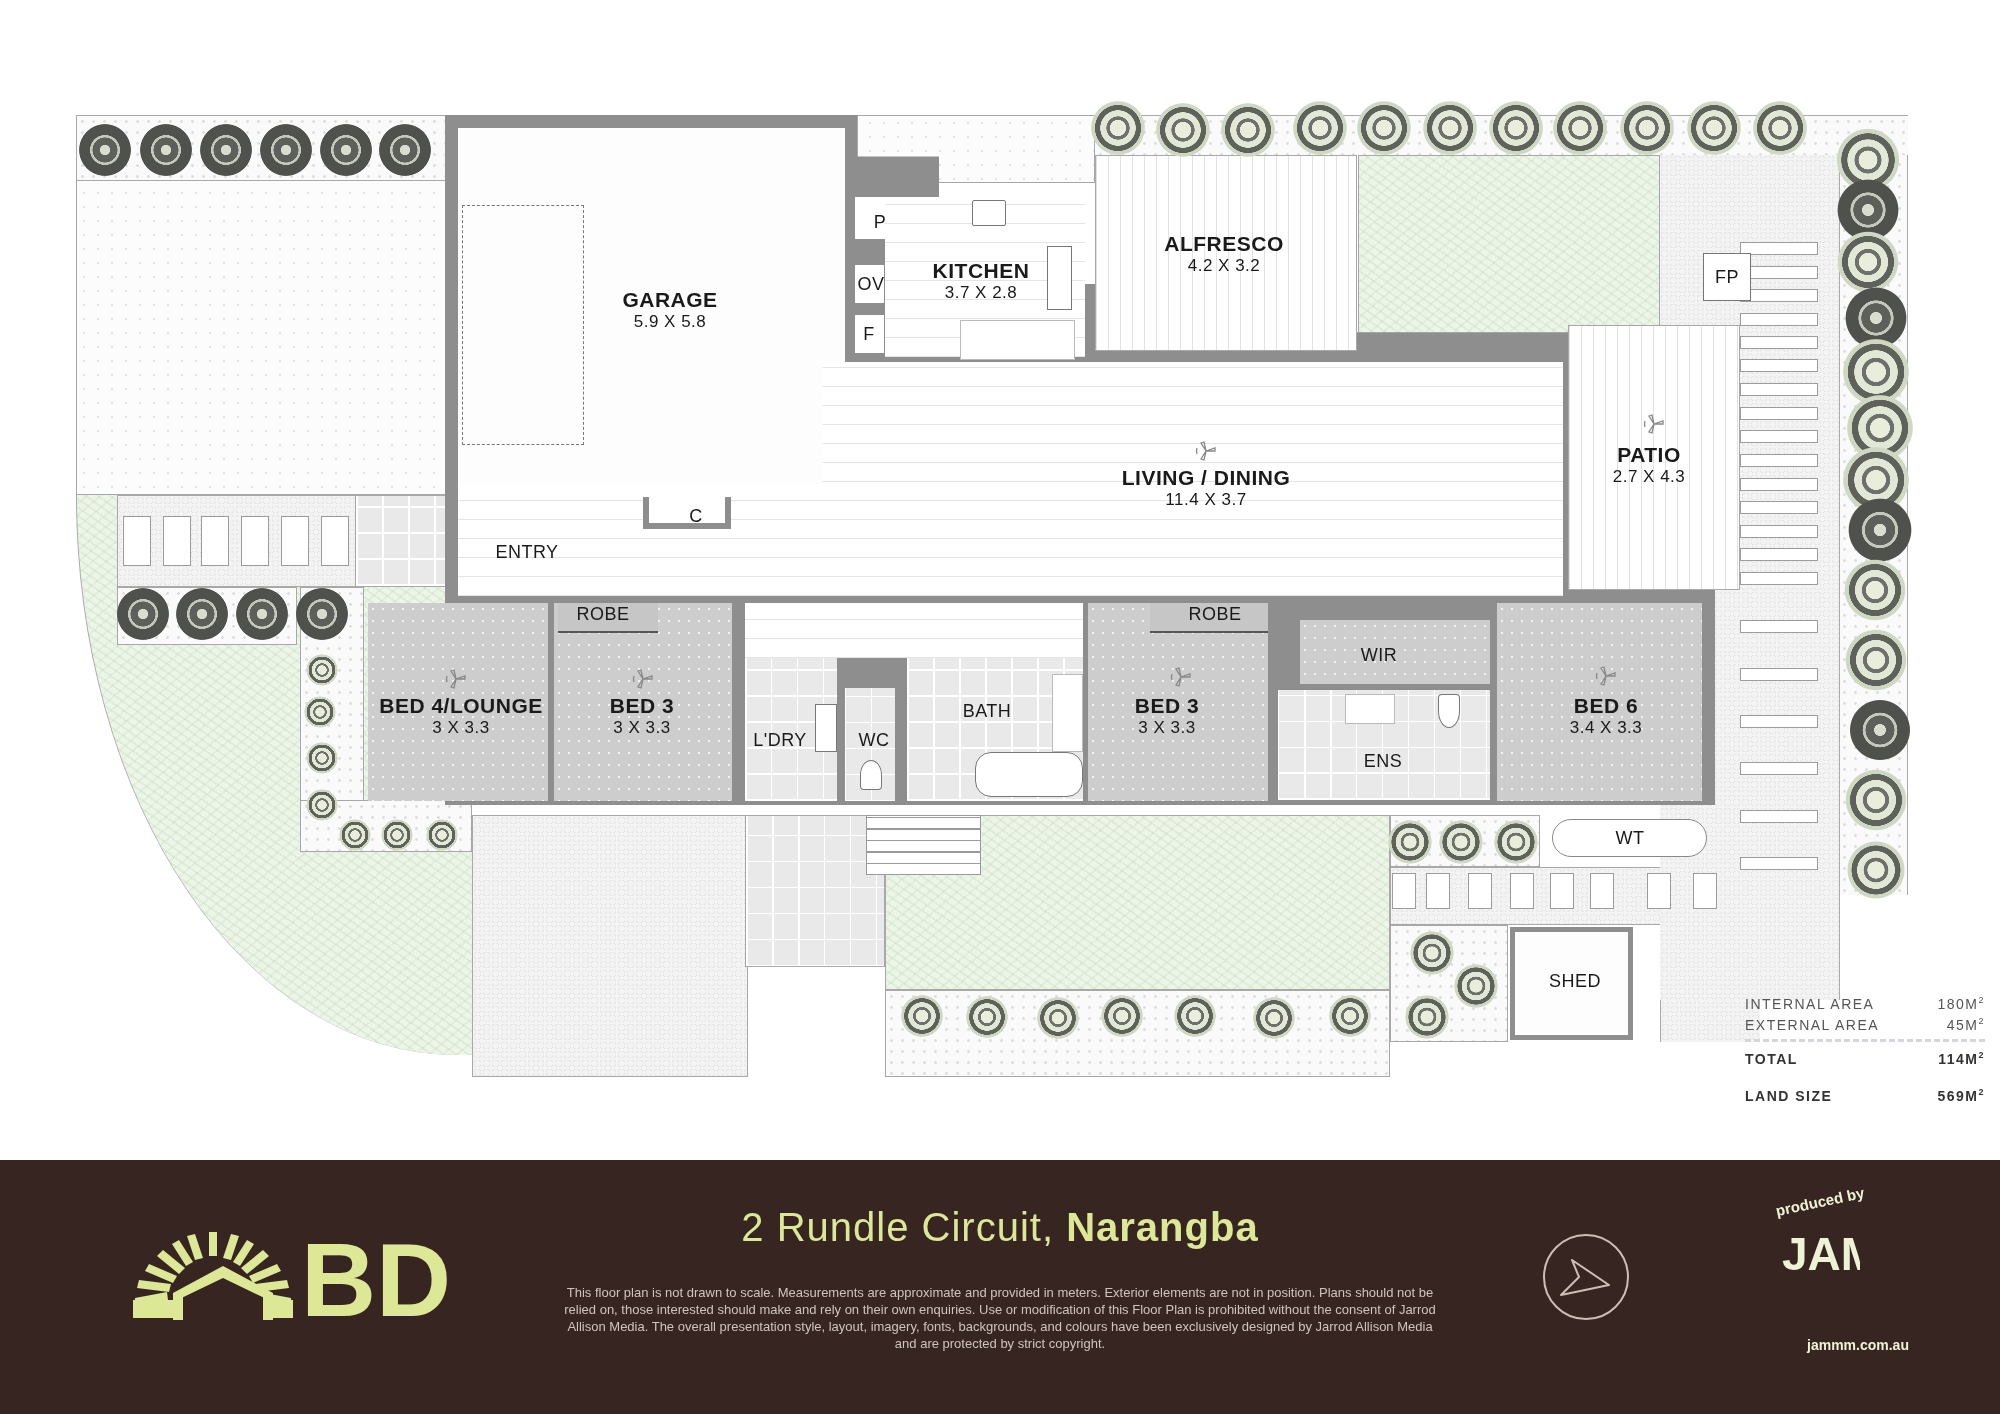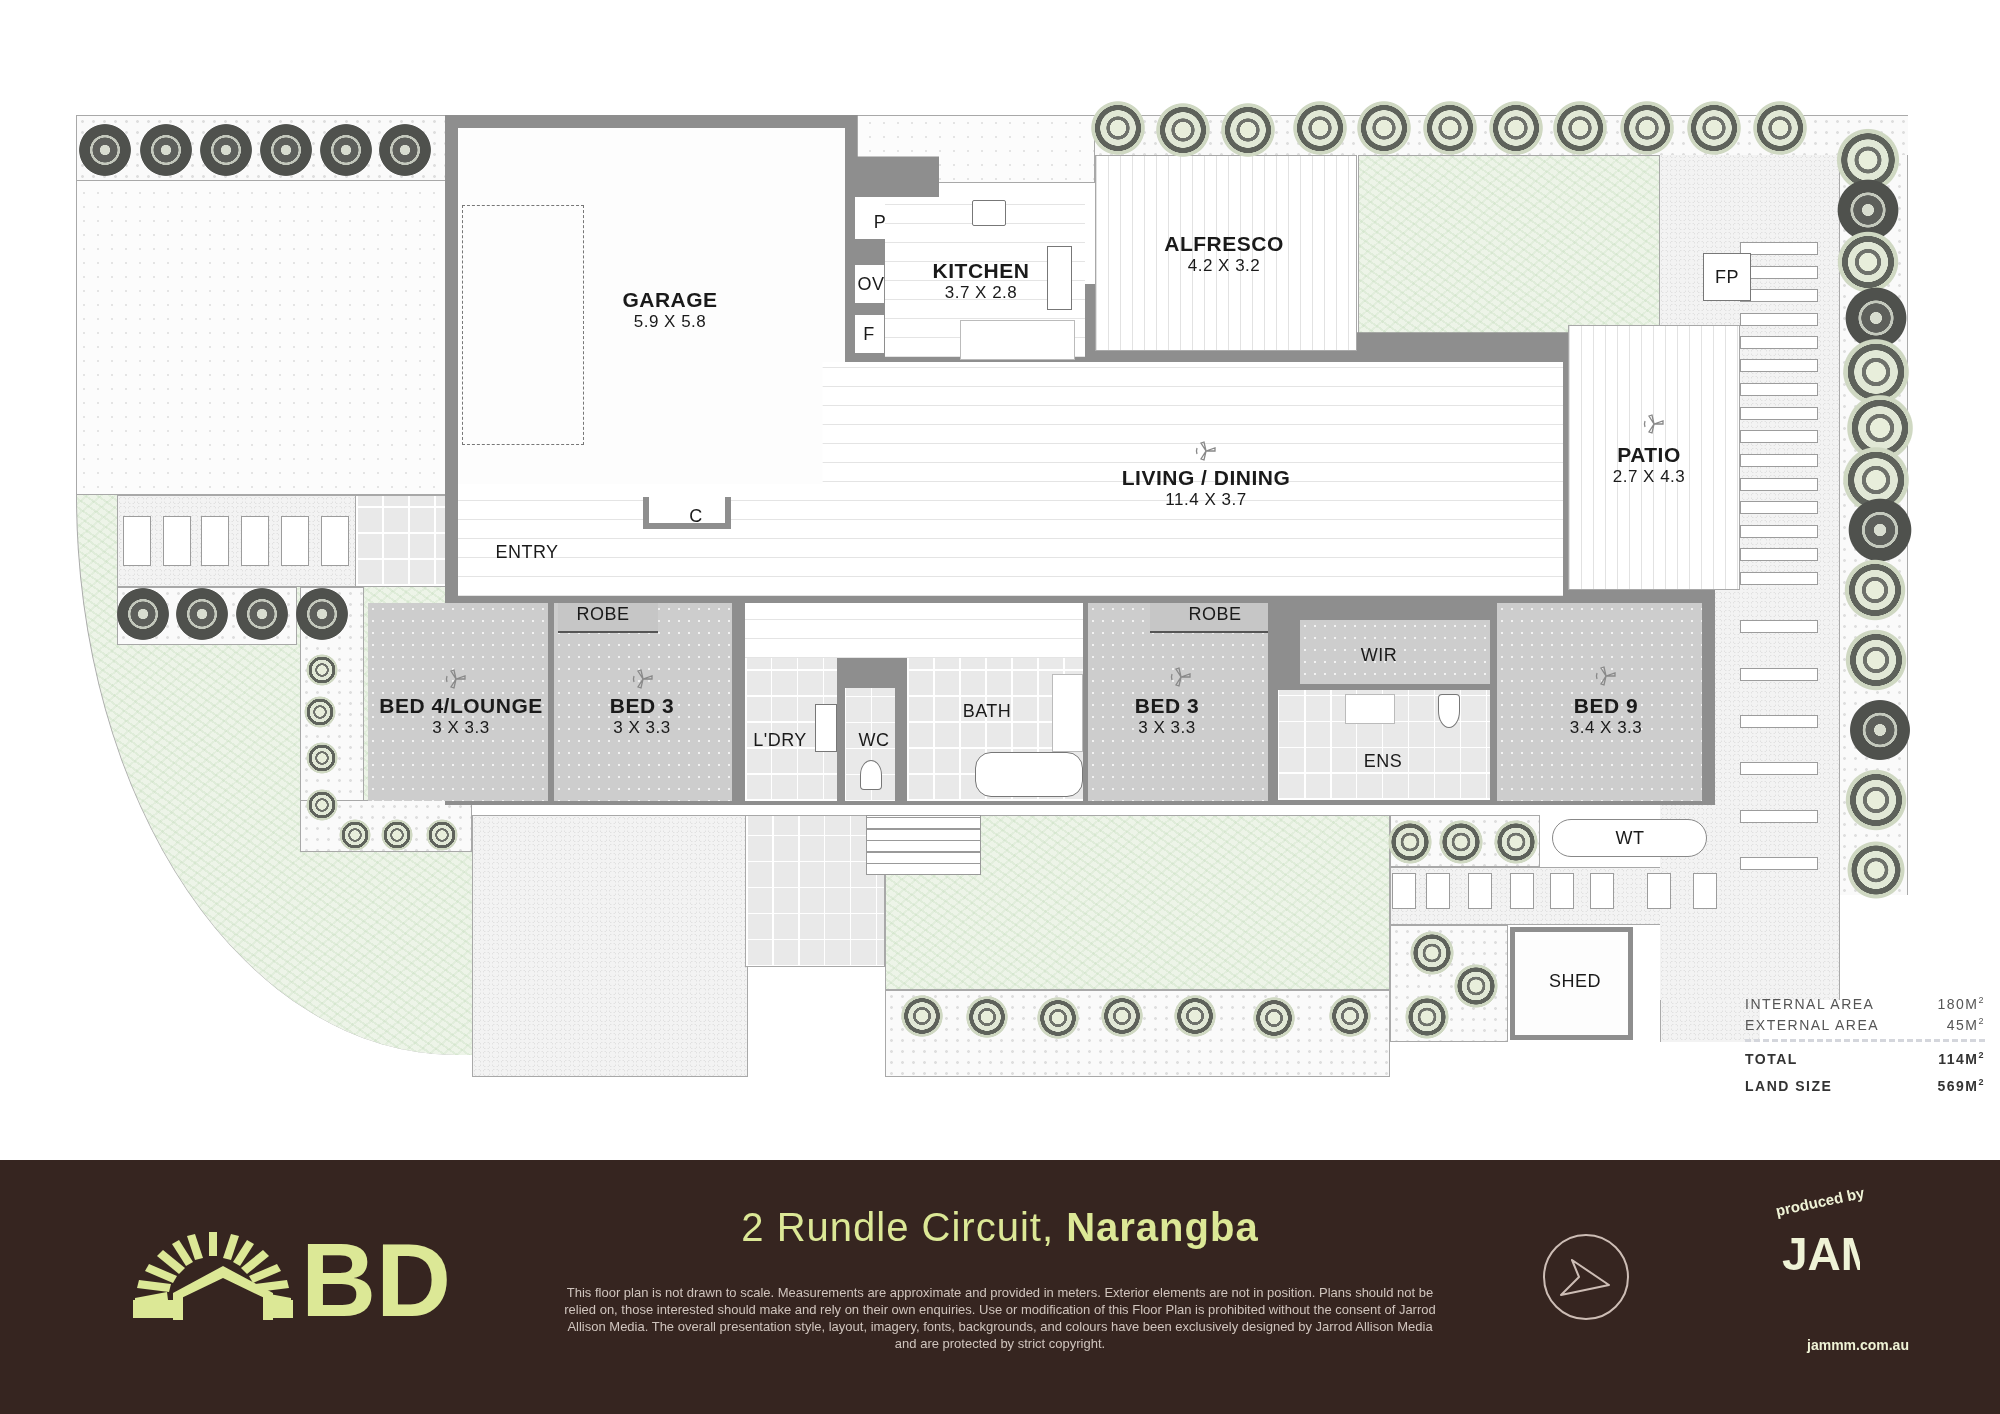--- a/index.html
+++ b/index.html
@@ -291,21 +291,21 @@
     </div>
   <div class="label" style="left:642px;top:716px;">
       <span class="name">BED 3</span>
       <span class="dims">3 X 3.3</span>
     </div>
   <div class="label" style="left:1167px;top:716px;">
       <span class="name">BED 3</span>
       <span class="dims">3 X 3.3</span>
     </div>
   <div class="label" style="left:1606px;top:716px;">
-      <span class="name">BED 9</span>
+      <span class="name">BED 6</span>
       <span class="dims">3.4 X 3.3</span>
     </div>
   <div class="label small" style="left:527px;top:552px;">
       <span class="name">ENTRY</span>
     </div>
   <div class="label small" style="left:780px;top:740px;">
       <span class="name">L'DRY</span>
     </div>
   <div class="label small" style="left:874px;top:740px;">
       <span class="name">WC</span>
@@ -354,21 +354,21 @@
       </div>
     <div class="row">
         <span>EXTERNAL AREA</span>
         <span><span>45M</span><sup>2</sup></span>
       </div>
     <div class="dash"></div>
     <div class="row strong">
         <span>TOTAL</span>
         <span><span>114M</span><sup>2</sup></span>
       </div>
-    <div class="row strong" style="margin-top:6px;">
+    <div class="row strong" style="margin-top:16px;">
         <span>LAND SIZE</span>
         <span><span>569M</span><sup>2</sup></span>
       </div>
   </div>
 </div>
 
 <div class="footer"></div>
 
 <svg class="abs" style="left:133px;top:1228px;width:330px;height:90px;" viewBox="0 0 330 90">
   <g fill="#dce896">

